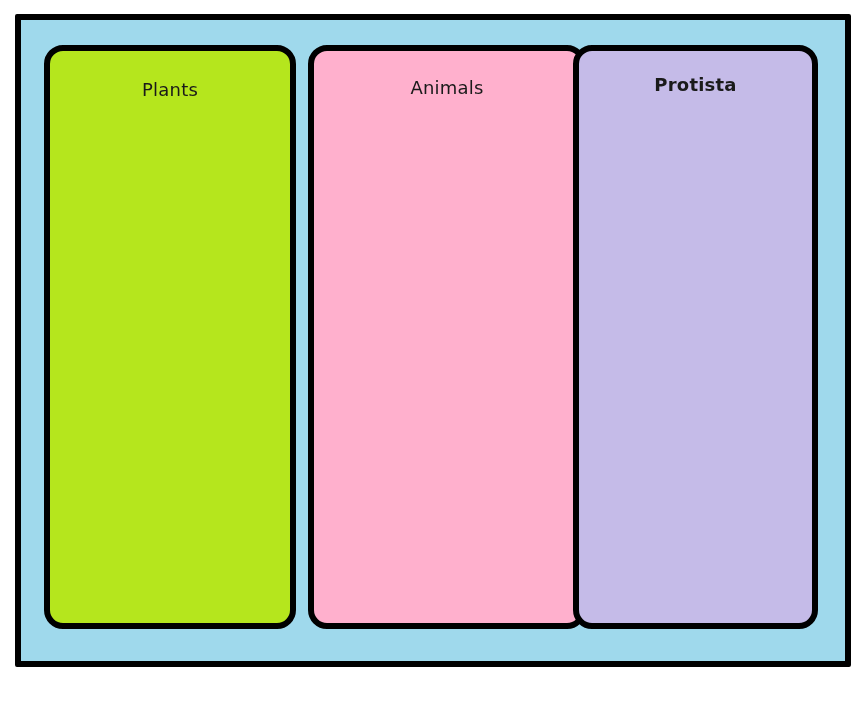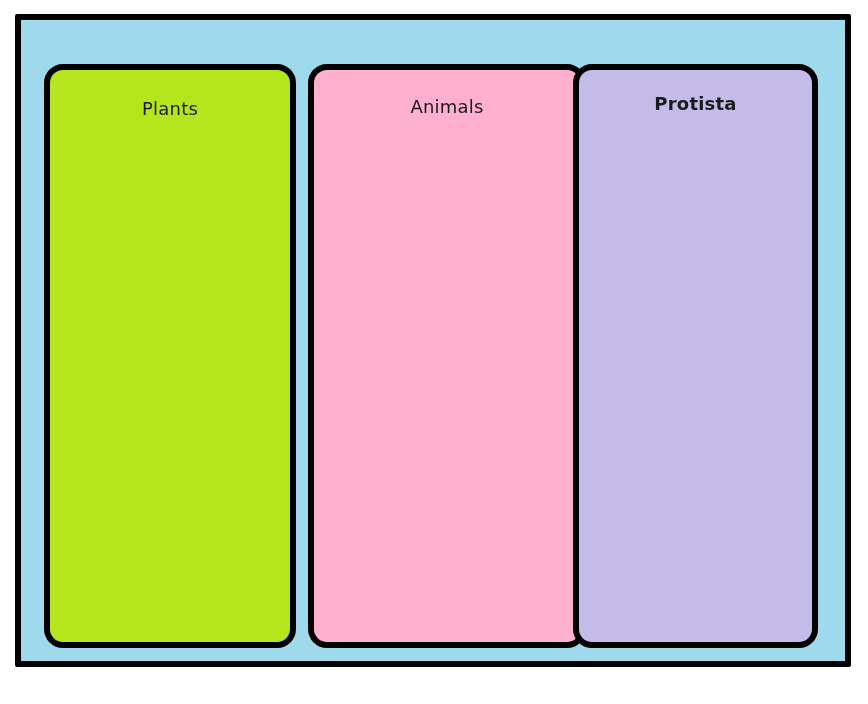--- a/index.html
+++ b/index.html
@@ -43,21 +43,20 @@
     height: 100%;
   }
 
   .category-box {
     position: absolute;
     box-sizing: border-box;
     border: 6px solid #000000;
     border-radius: 19px;
     top: 25px;
     height: 584px;
-    margin-top: 19px;
   }
 
   .category-box.col-0 {
     left: 23px;
     width: 252px;
   }
   .category-box.col-1 {
     left: 287px;
     width: 278px;
   }

